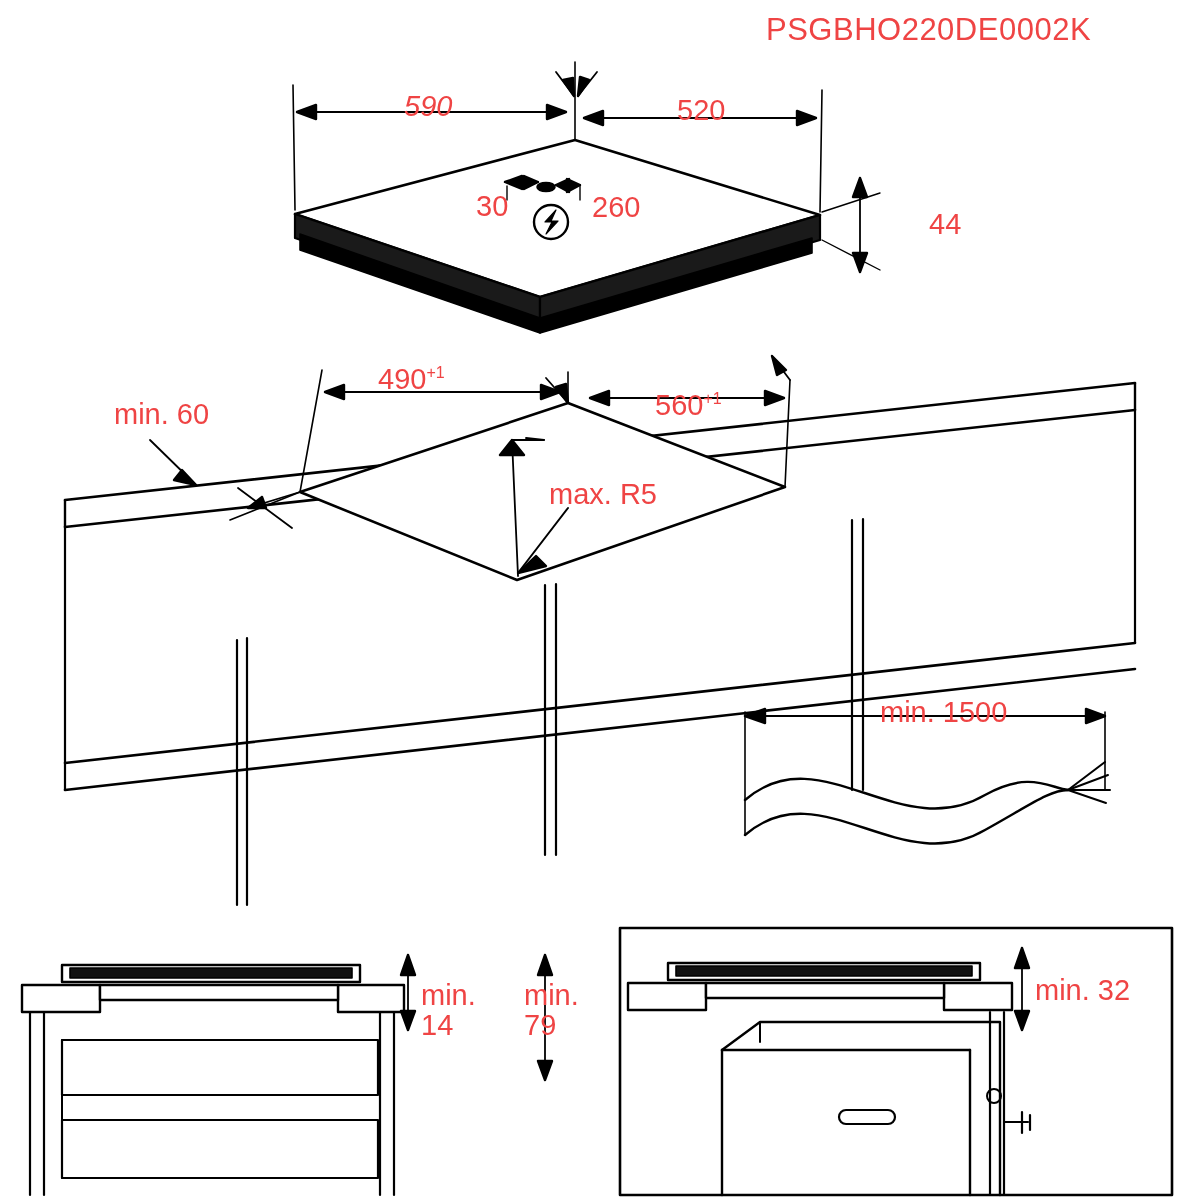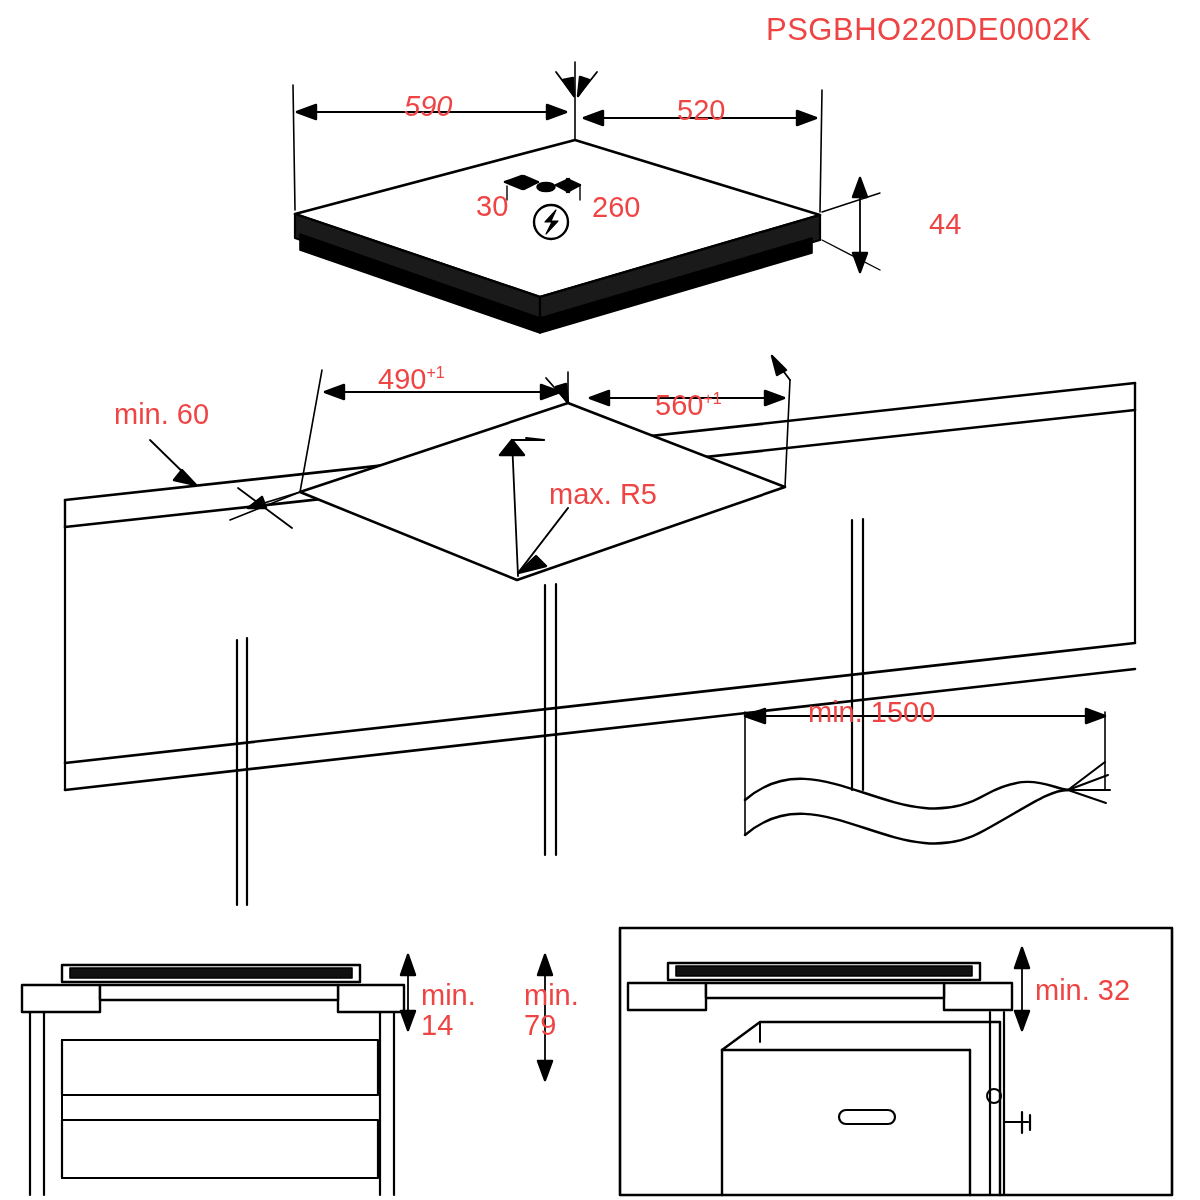--- a/index.html
+++ b/index.html
@@ -284,21 +284,21 @@
 
   <div class="lbl dim-big" style="left:378px; top:365px;">
     <span>490</span><span class="sup">+1</span>
   </div>
   <div class="lbl dim-big" style="left:655px; top:391px;text-align:right;">
     <span>560</span><span class="sup">+1</span>
   </div>
 
   <div class="lbl dim-big" style="left:549px; top:480px;">max. R5</div>
 
-  <div class="lbl dim-big" style="left:808px; top:698px;">min. 1500</div>
+  <div class="lbl dim-big" style="left:880px; top:698px;">min. 1500</div>
 
   <div class="lbl dim-big two-line" style="left:421px; top:980px;">
     <div>min.</div>
     <div>14</div>
   </div>
   <div class="lbl dim-big two-line" style="left:524px; top:980px;">
     <div>min.</div>
     <div>79</div>
   </div>
 

